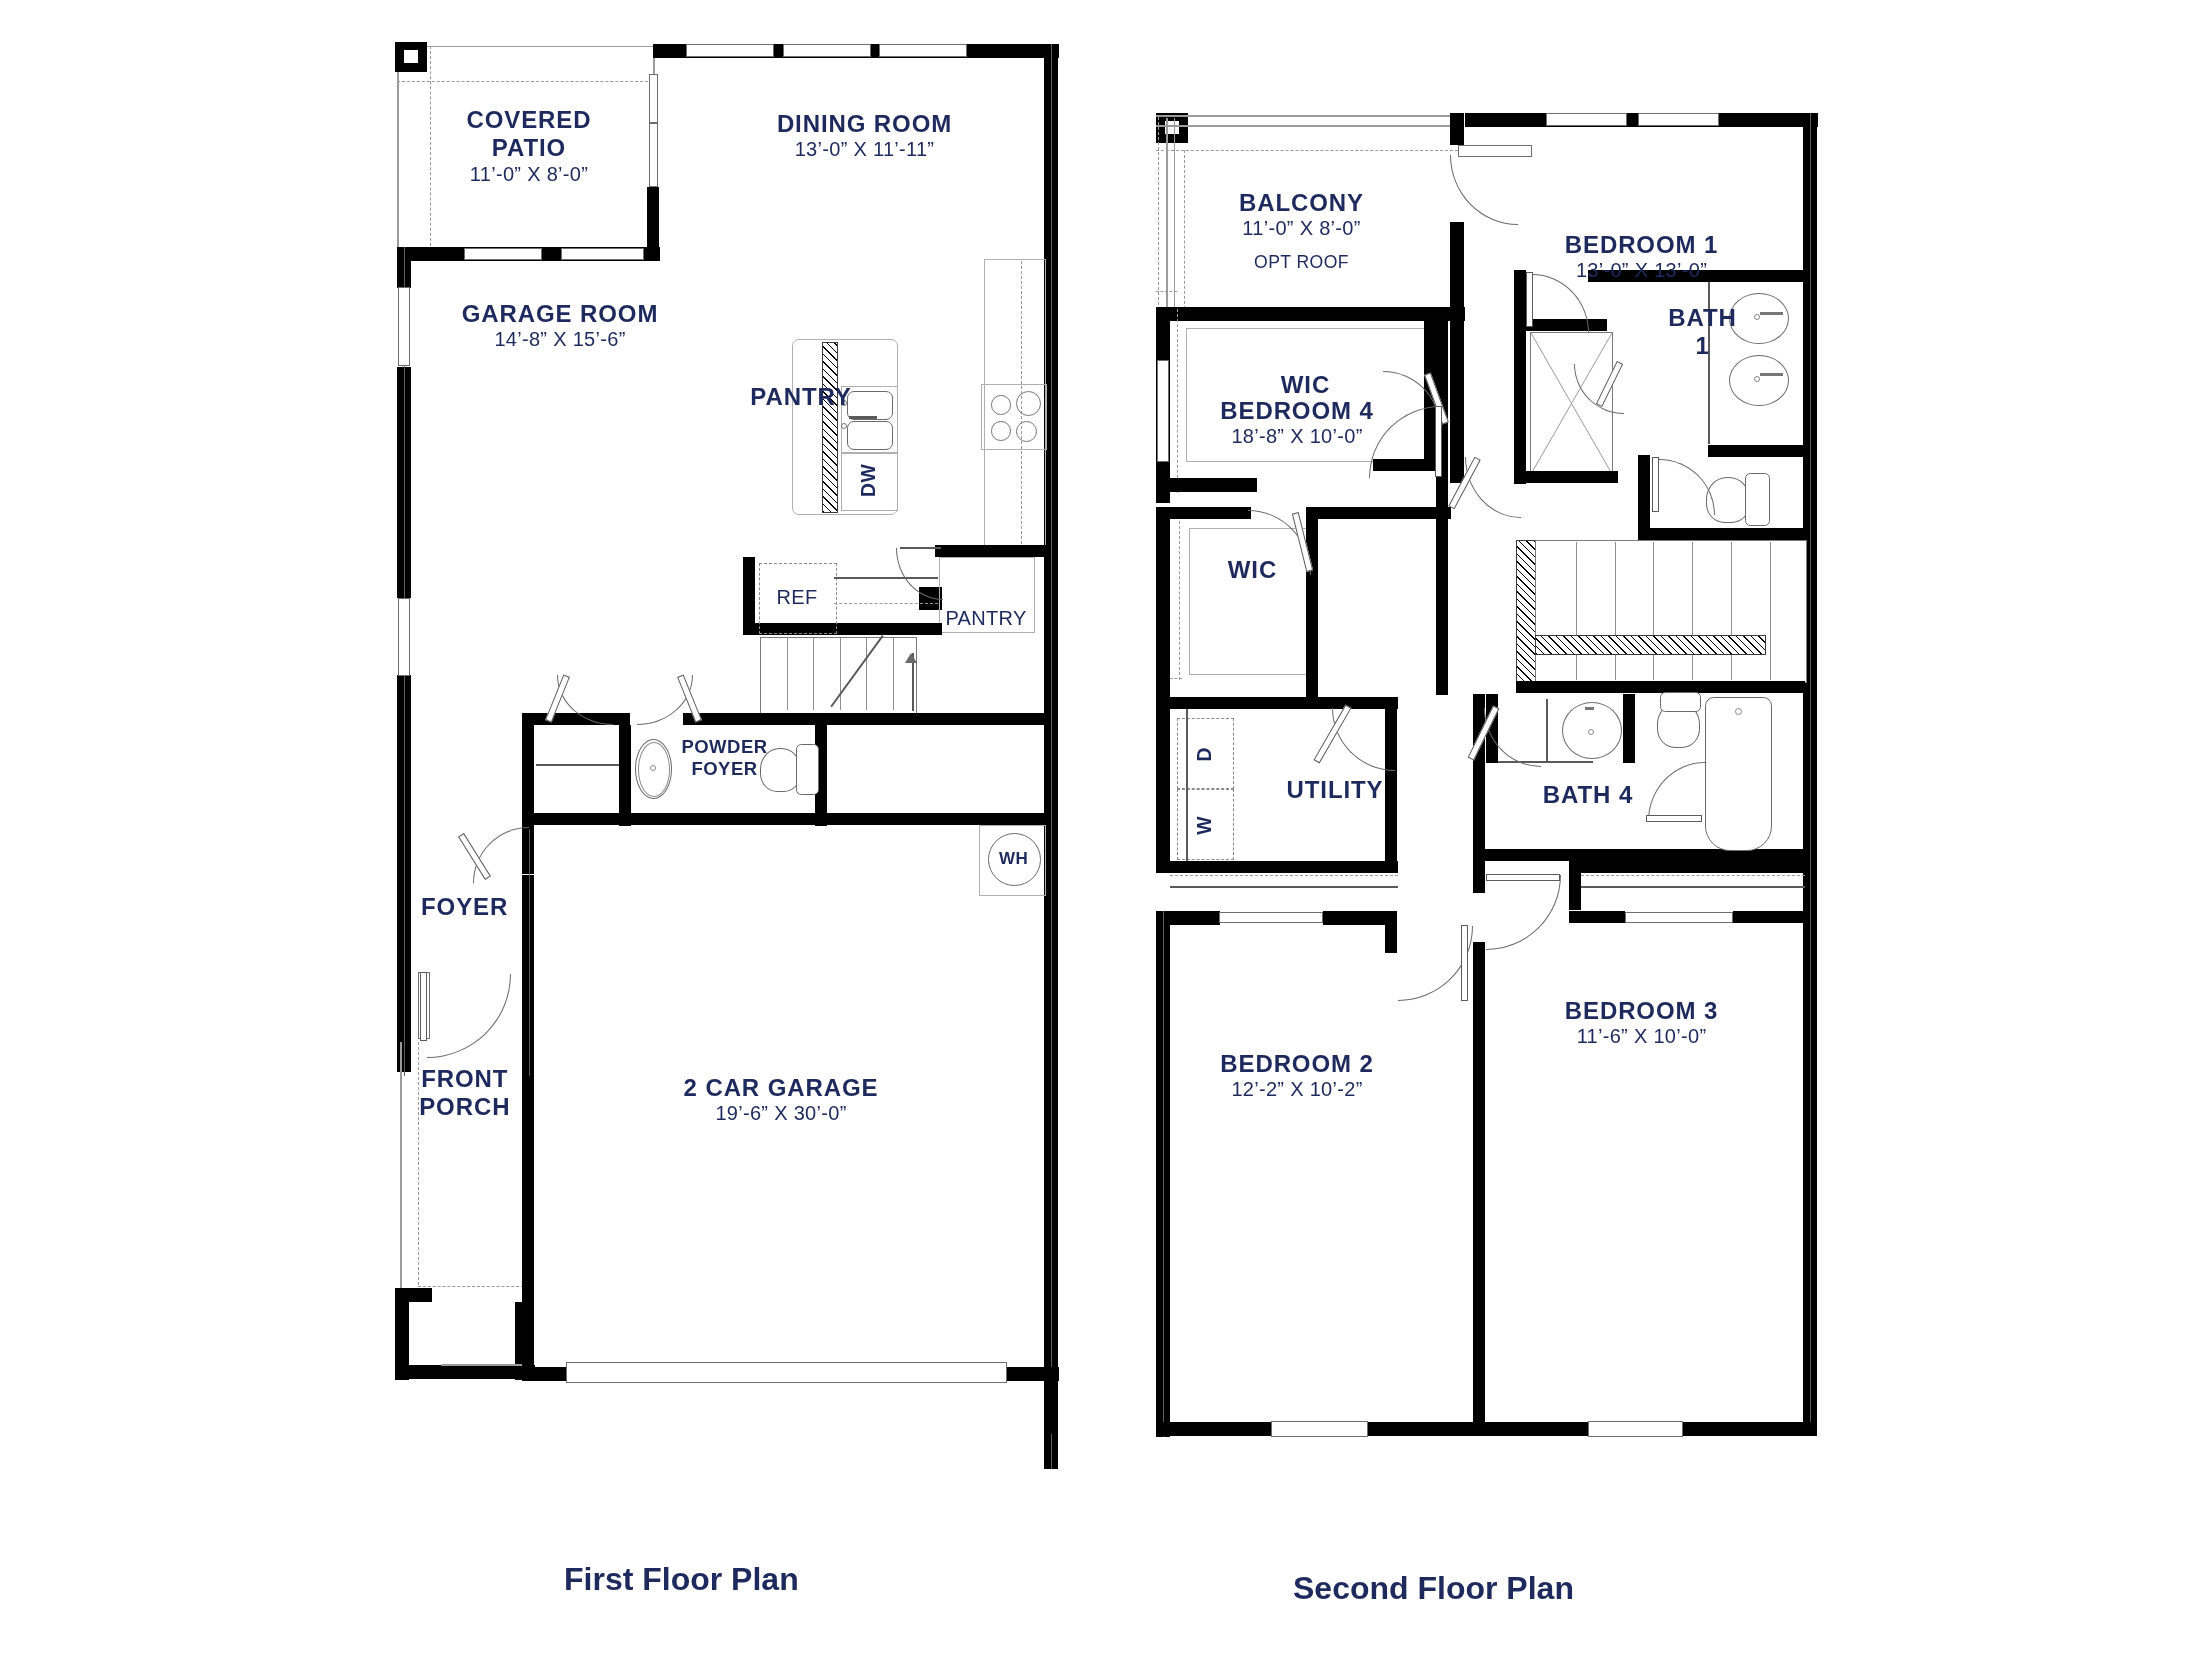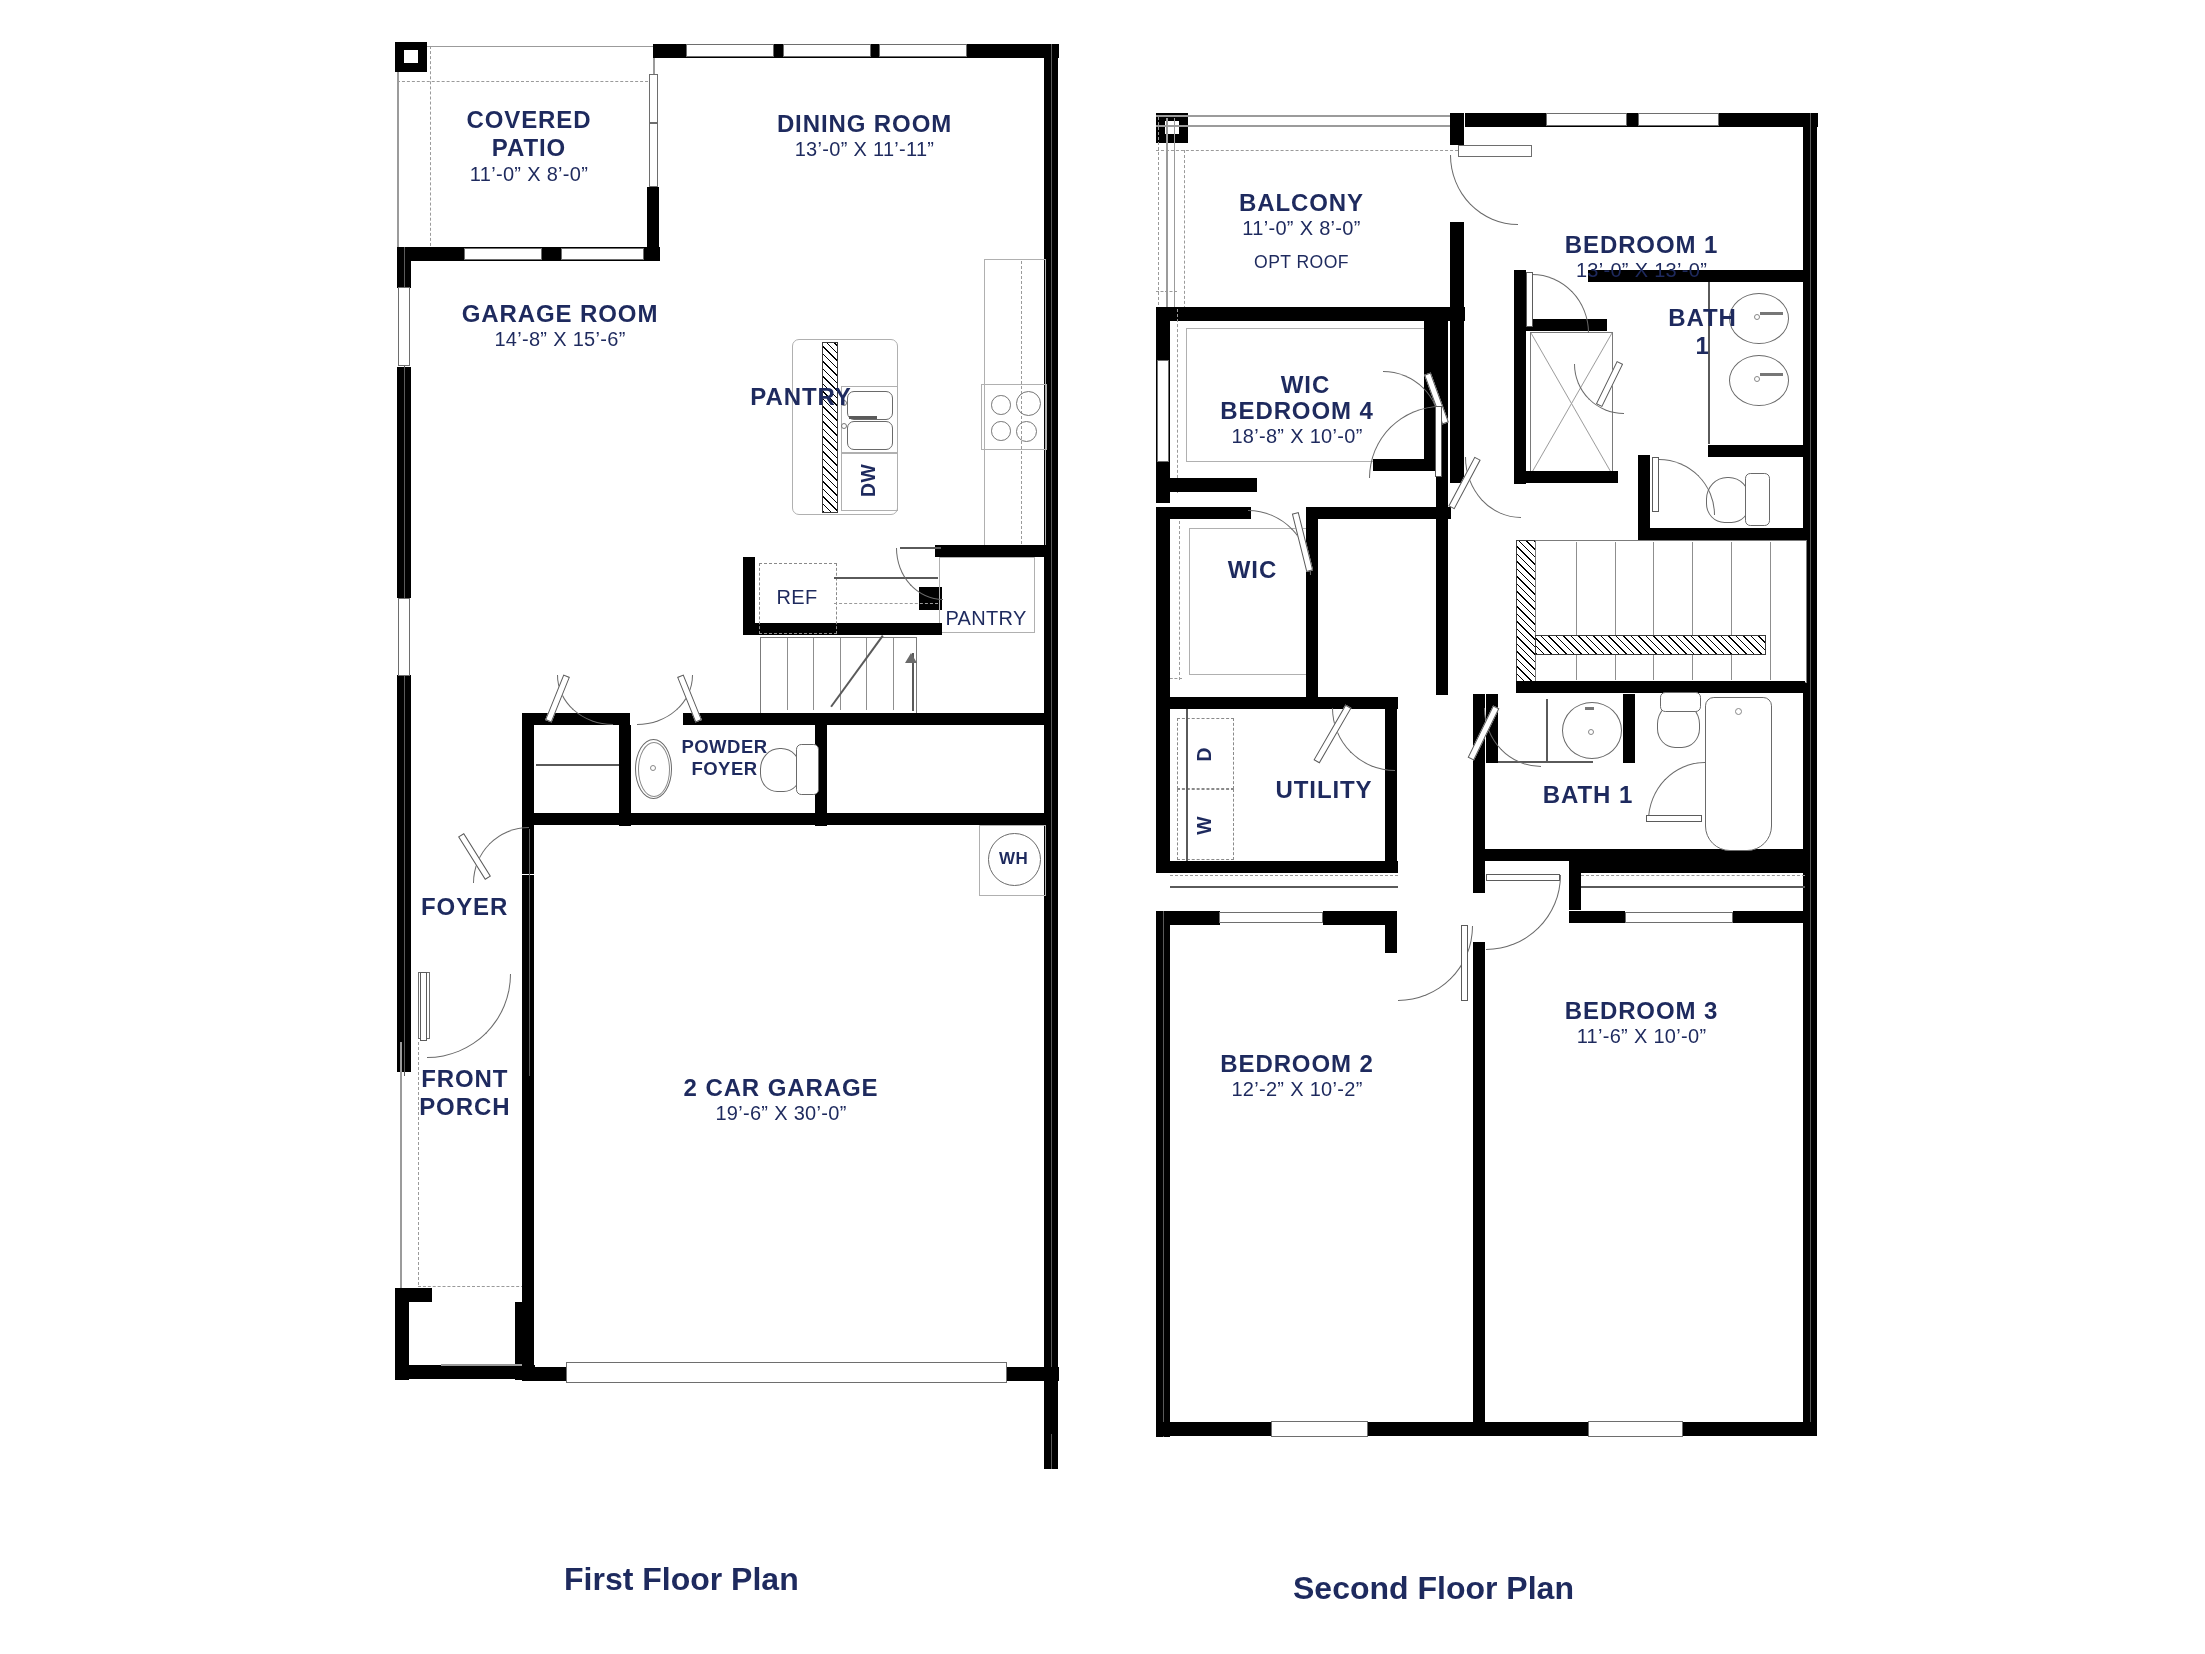--- a/index.html
+++ b/index.html
@@ -437,23 +437,23 @@
     <div class="rname">1</div>
   </div>
 
   <div class="lbl" style="left:26.5px;top:291px;width:247px;">
     <div class="rname">BEDROOM 4</div>
     <div class="rdim">18’-8” X 10’-0”</div>
   </div>
 
   <div class="lbl rname" style="left:35px;top:450px;width:141px;">WIC</div>
 
-  <div class="lbl rname" style="left:89px;top:670px;width:176px;">UTILITY</div>
-
-  <div class="lbl rname" style="left:353px;top:675px;width:176px;">BATH 1</div>
+  <div class="lbl rname" style="left:100px;top:670px;width:176px;">UTILITY</div>
+
+  <div class="lbl rname" style="left:353px;top:675px;width:176px;">BATH 4</div>
 
   <div class="lbl" style="left:26.5px;top:944px;width:247px;">
     <div class="rname">BEDROOM 2</div>
     <div class="rdim">12’-2” X 10’-2”</div>
   </div>
 
   <div class="lbl" style="left:371px;top:891px;width:247px;">
     <div class="rname">BEDROOM 3</div>
     <div class="rdim">11’-6” X 10’-0”</div>
   </div>

